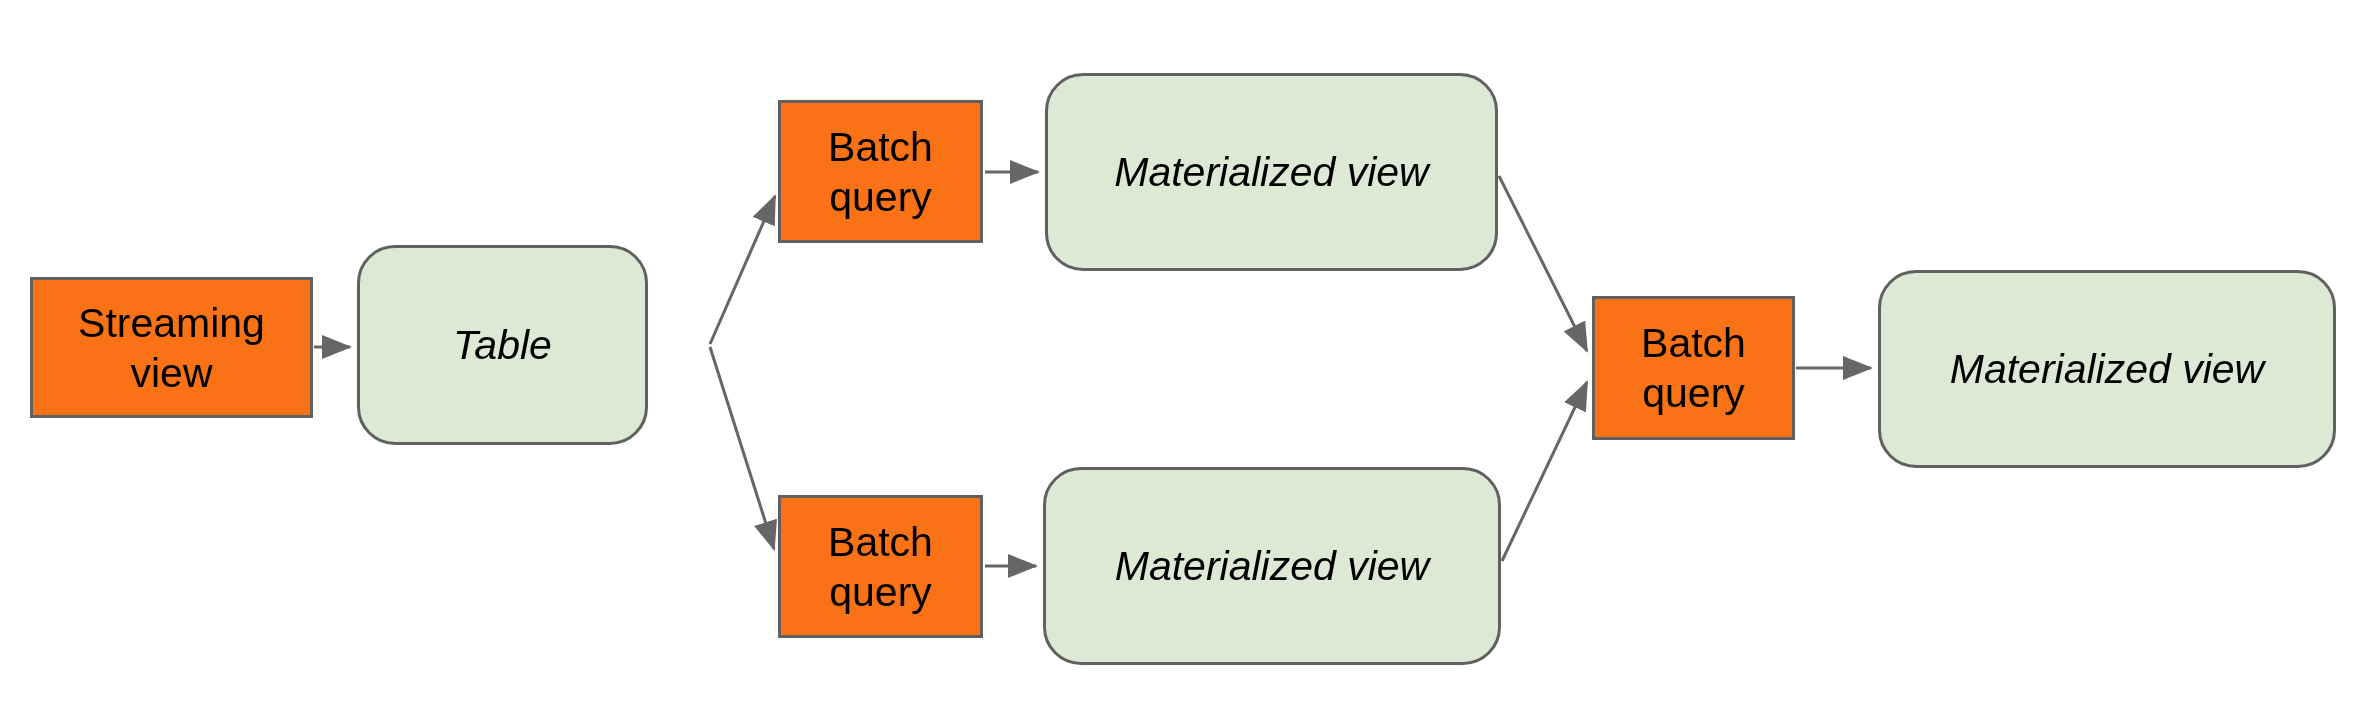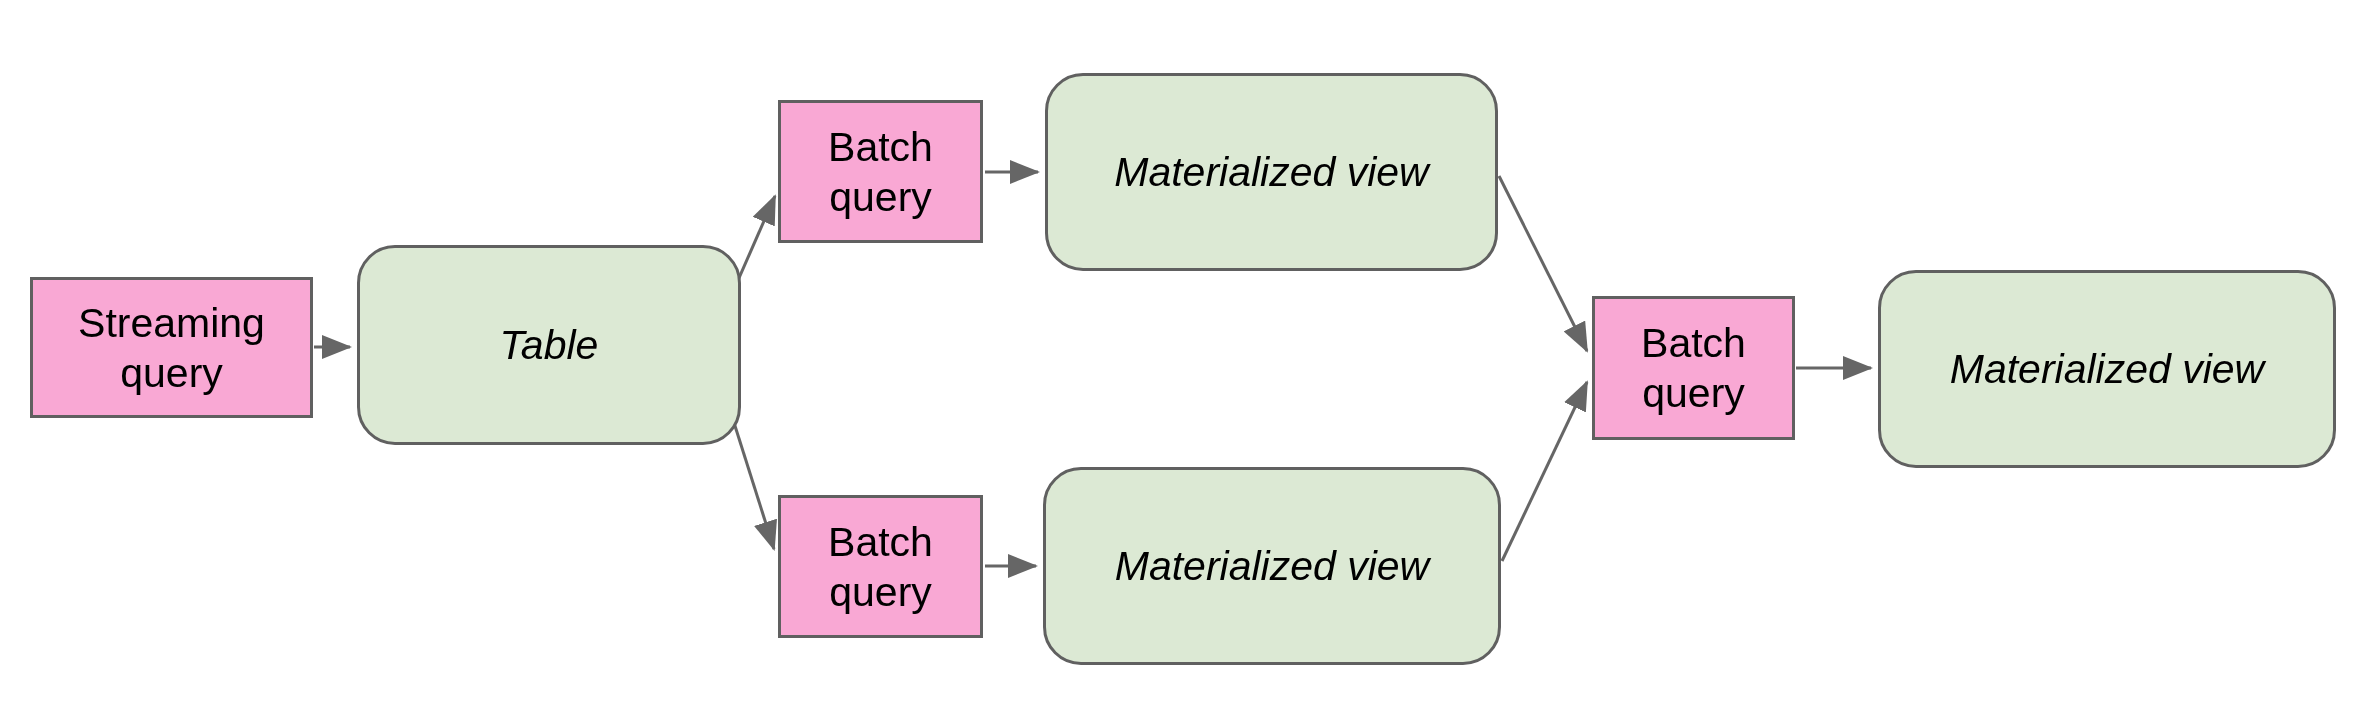--- a/index.html
+++ b/index.html
@@ -29,33 +29,33 @@
     display: flex;
     align-items: center;
     justify-content: center;
     text-align: center;
     font-size: 41px;
     line-height: 50px;
     color: #000000;
     padding: 6px 10px;
   }
   .node.query {
-    background: #f9a8d4;
+    background: #f97316;
     border: 3px solid #606060;
     border-radius: 0;
   }
   .node.data {
     background: #dce9d4;
     border: 3px solid #606060;
     border-radius: 38px;
     font-style: italic;
   }
   
   .n-streaming   { left: 30px;   top: 277px; width: 283px; height: 141px; }
-  .n-table       { left: 357px;  top: 245px; width: 384px; height: 200px; }
+  .n-table       { left: 357px;  top: 245px; width: 291px; height: 200px; }
   .n-batch-top   { left: 778px;  top: 100px; width: 205px; height: 143px; }
   .n-mv-top      { left: 1045px; top: 73px;  width: 453px; height: 198px; }
   .n-batch-bot   { left: 778px;  top: 495px; width: 205px; height: 143px; }
   .n-mv-bot      { left: 1043px; top: 467px; width: 458px; height: 198px; }
   .n-batch-right { left: 1592px; top: 296px; width: 203px; height: 144px; }
   .n-mv-final    { left: 1878px; top: 270px; width: 458px; height: 198px; }
 
   .connector {
     stroke: #666666;
     stroke-width: 3;
@@ -77,21 +77,21 @@
     <line class="connector" x1="710" y1="344" x2="775" y2="196" marker-end="url(#arrowhead)"></line>
     <line class="connector" x1="985" y1="172" x2="1038" y2="172" marker-end="url(#arrowhead)"></line>
     <line class="connector" x1="710" y1="347" x2="774" y2="549" marker-end="url(#arrowhead)"></line>
     <line class="connector" x1="985" y1="566" x2="1036" y2="566" marker-end="url(#arrowhead)"></line>
     <line class="connector" x1="1499" y1="176" x2="1587" y2="351" marker-end="url(#arrowhead)"></line>
     <line class="connector" x1="1502" y1="561" x2="1587" y2="382" marker-end="url(#arrowhead)"></line>
     <line class="connector" x1="1796" y1="368" x2="1871" y2="368" marker-end="url(#arrowhead)"></line>
   </svg>
 
   <div class="node query n-streaming">
-    <span>Streaming query</span>
+    <span>Streaming view</span>
   </div>
 
   <div class="node data n-table">
     <span>Table</span>
   </div>
 
   <div class="node query n-batch-top">
     <span>Batch query</span>
   </div>
 

